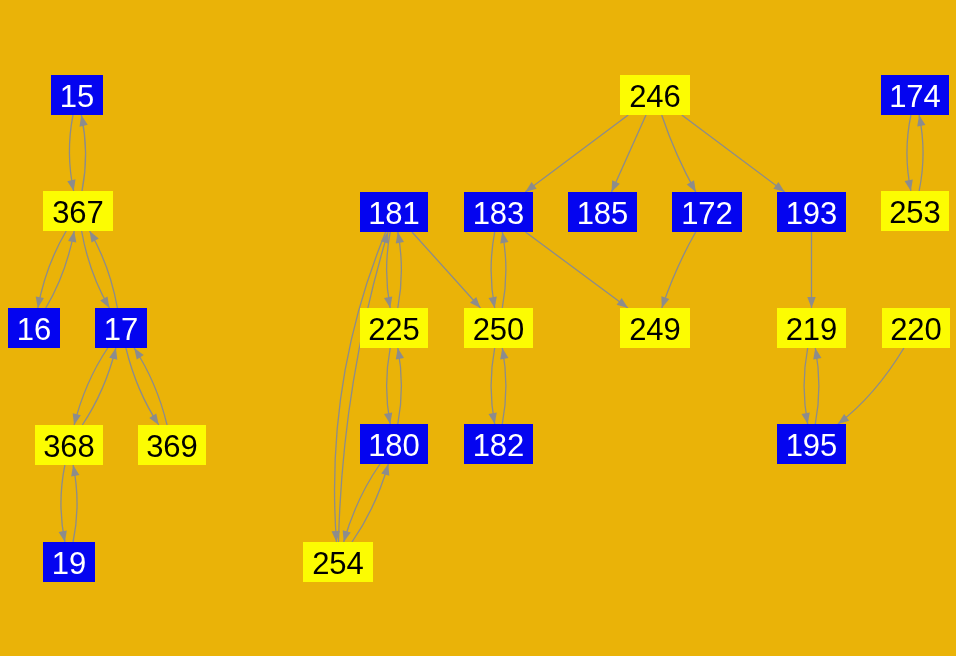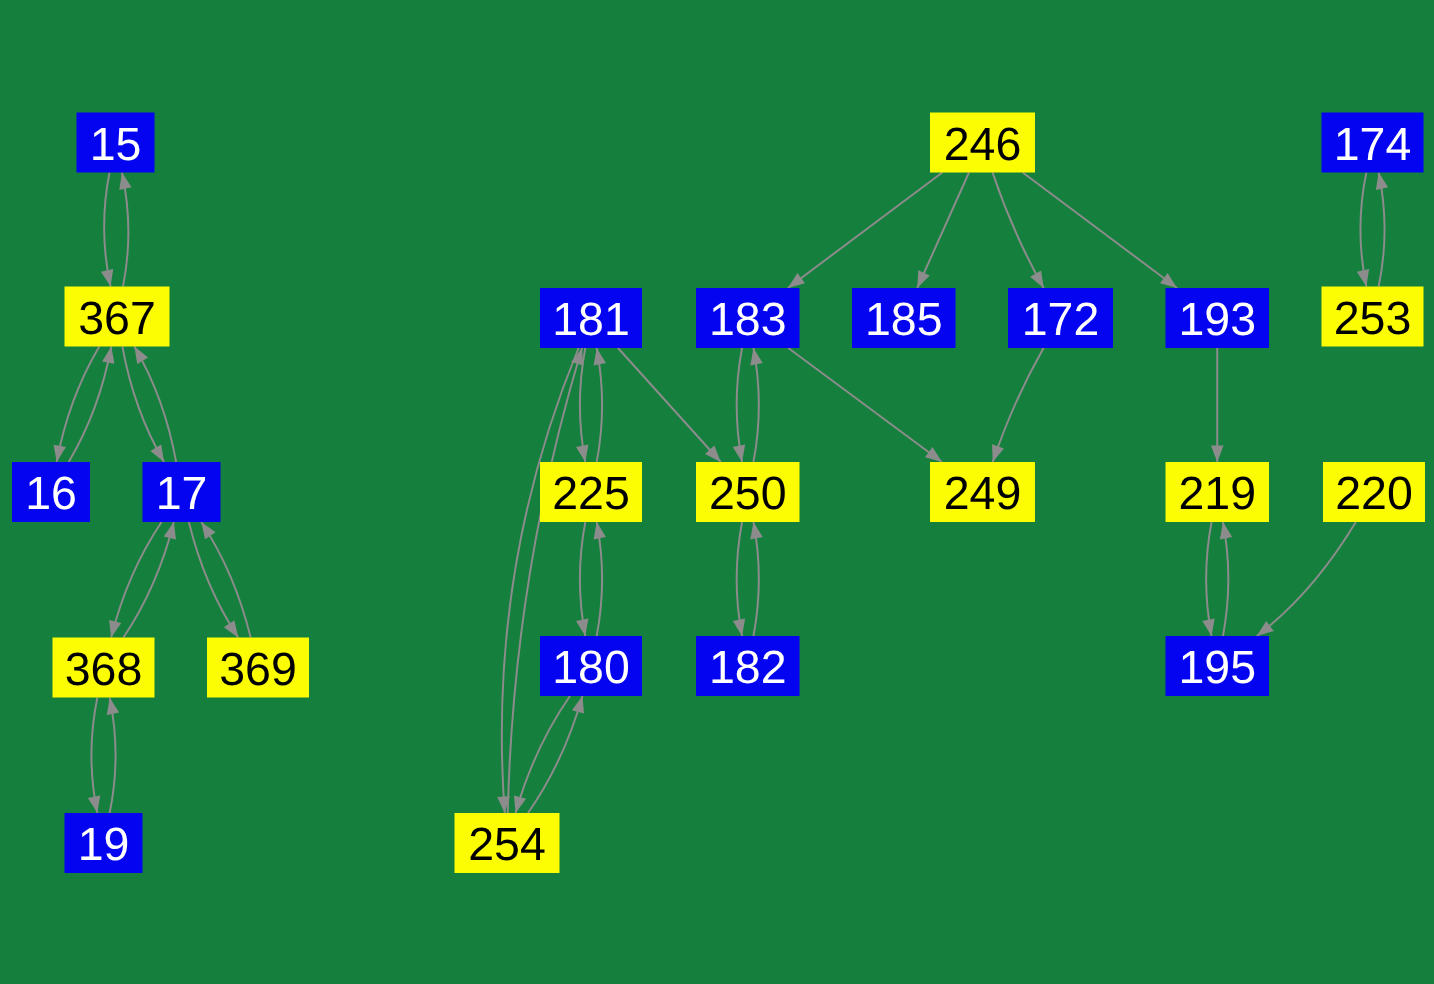--- a/index.html
+++ b/index.html
@@ -5,21 +5,21 @@
   html, body {
     margin: 0;
     padding: 0;
     background: #ffffff;
     font-family: "Liberation Sans", sans-serif;
   }
   .stage {
     position: relative;
     width: 956px;
     height: 656px;
-    background: #15803d;
+    background: #eab308;
     overflow: hidden;
   }
   svg { display: block; }
   .node-label {
     font-family: "Liberation Sans", sans-serif;
     font-size: 31px;
   }
   .edge-path {
     fill: none;
   }

